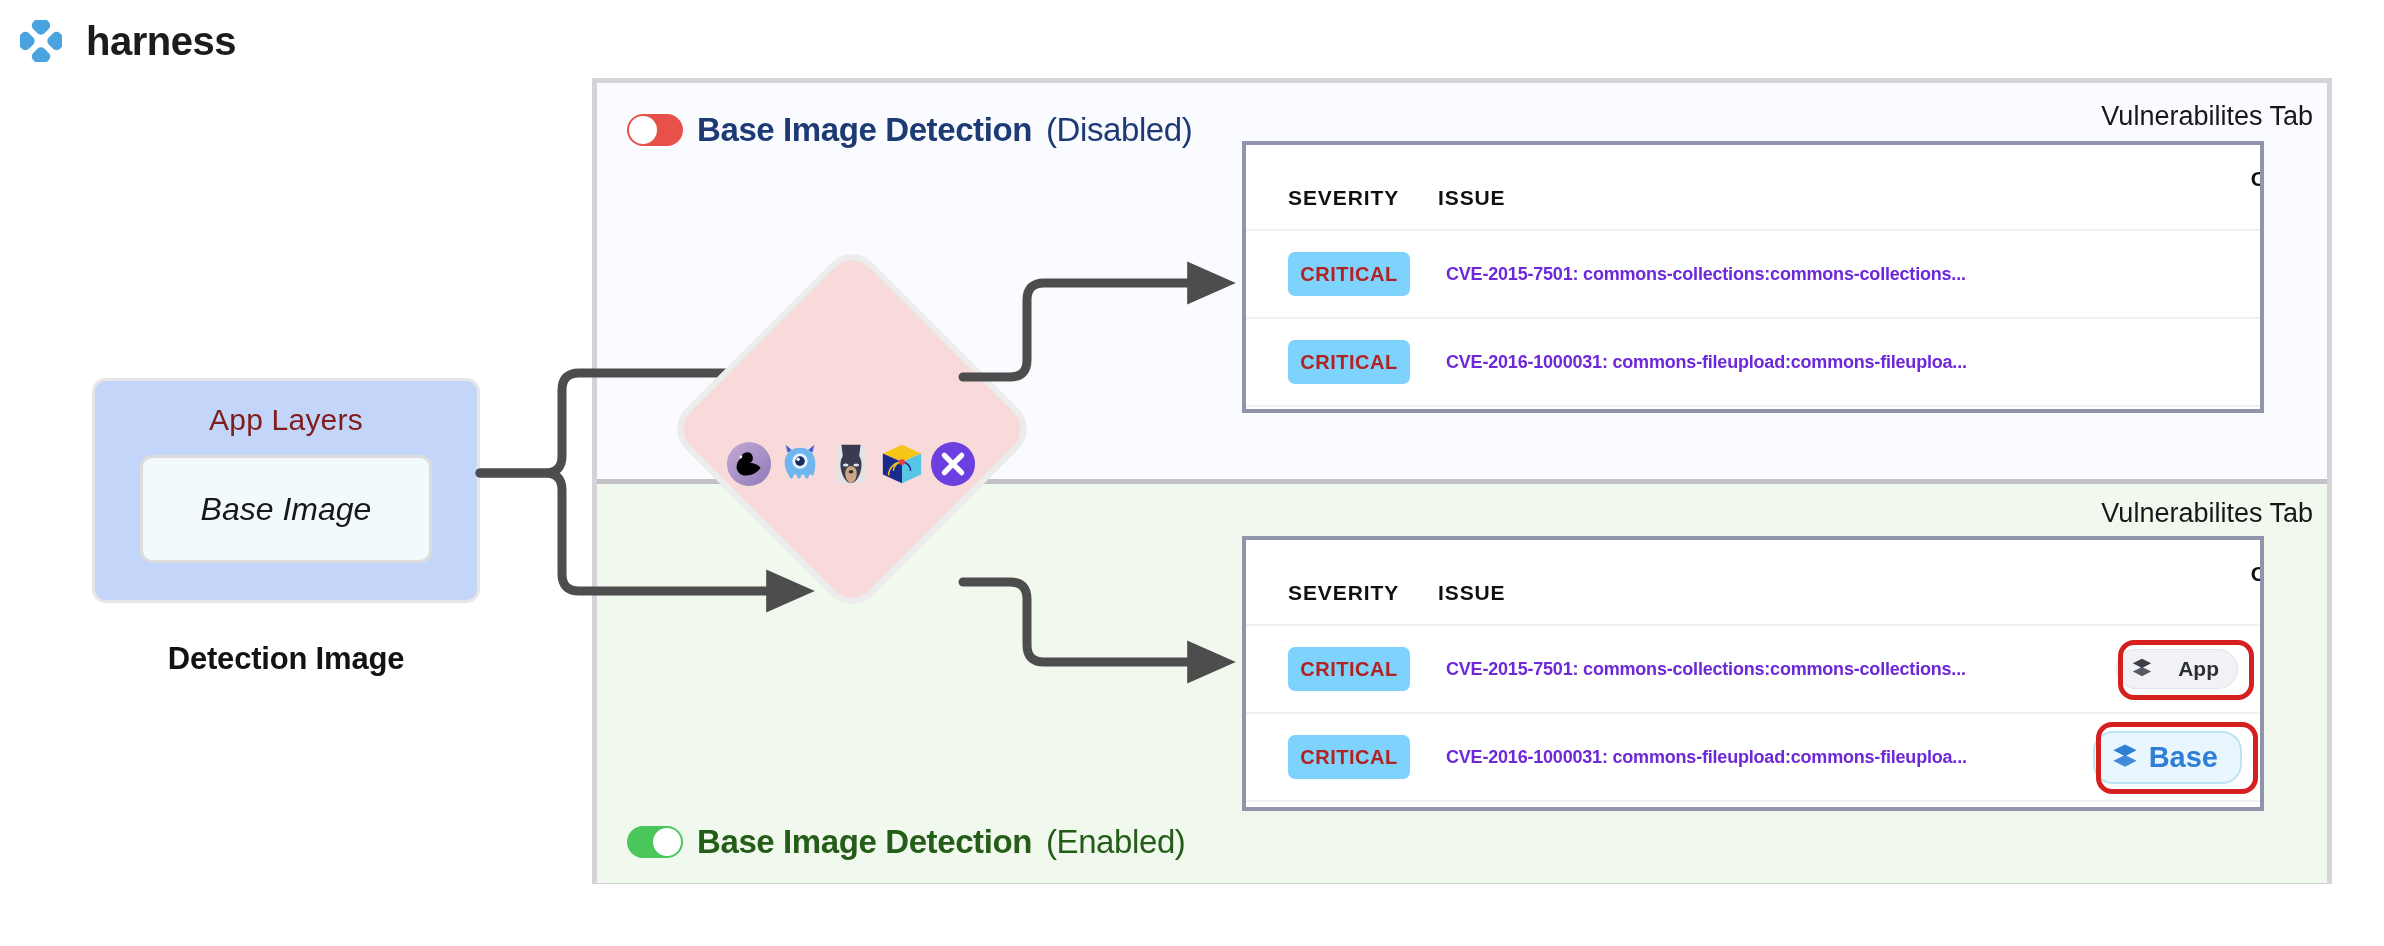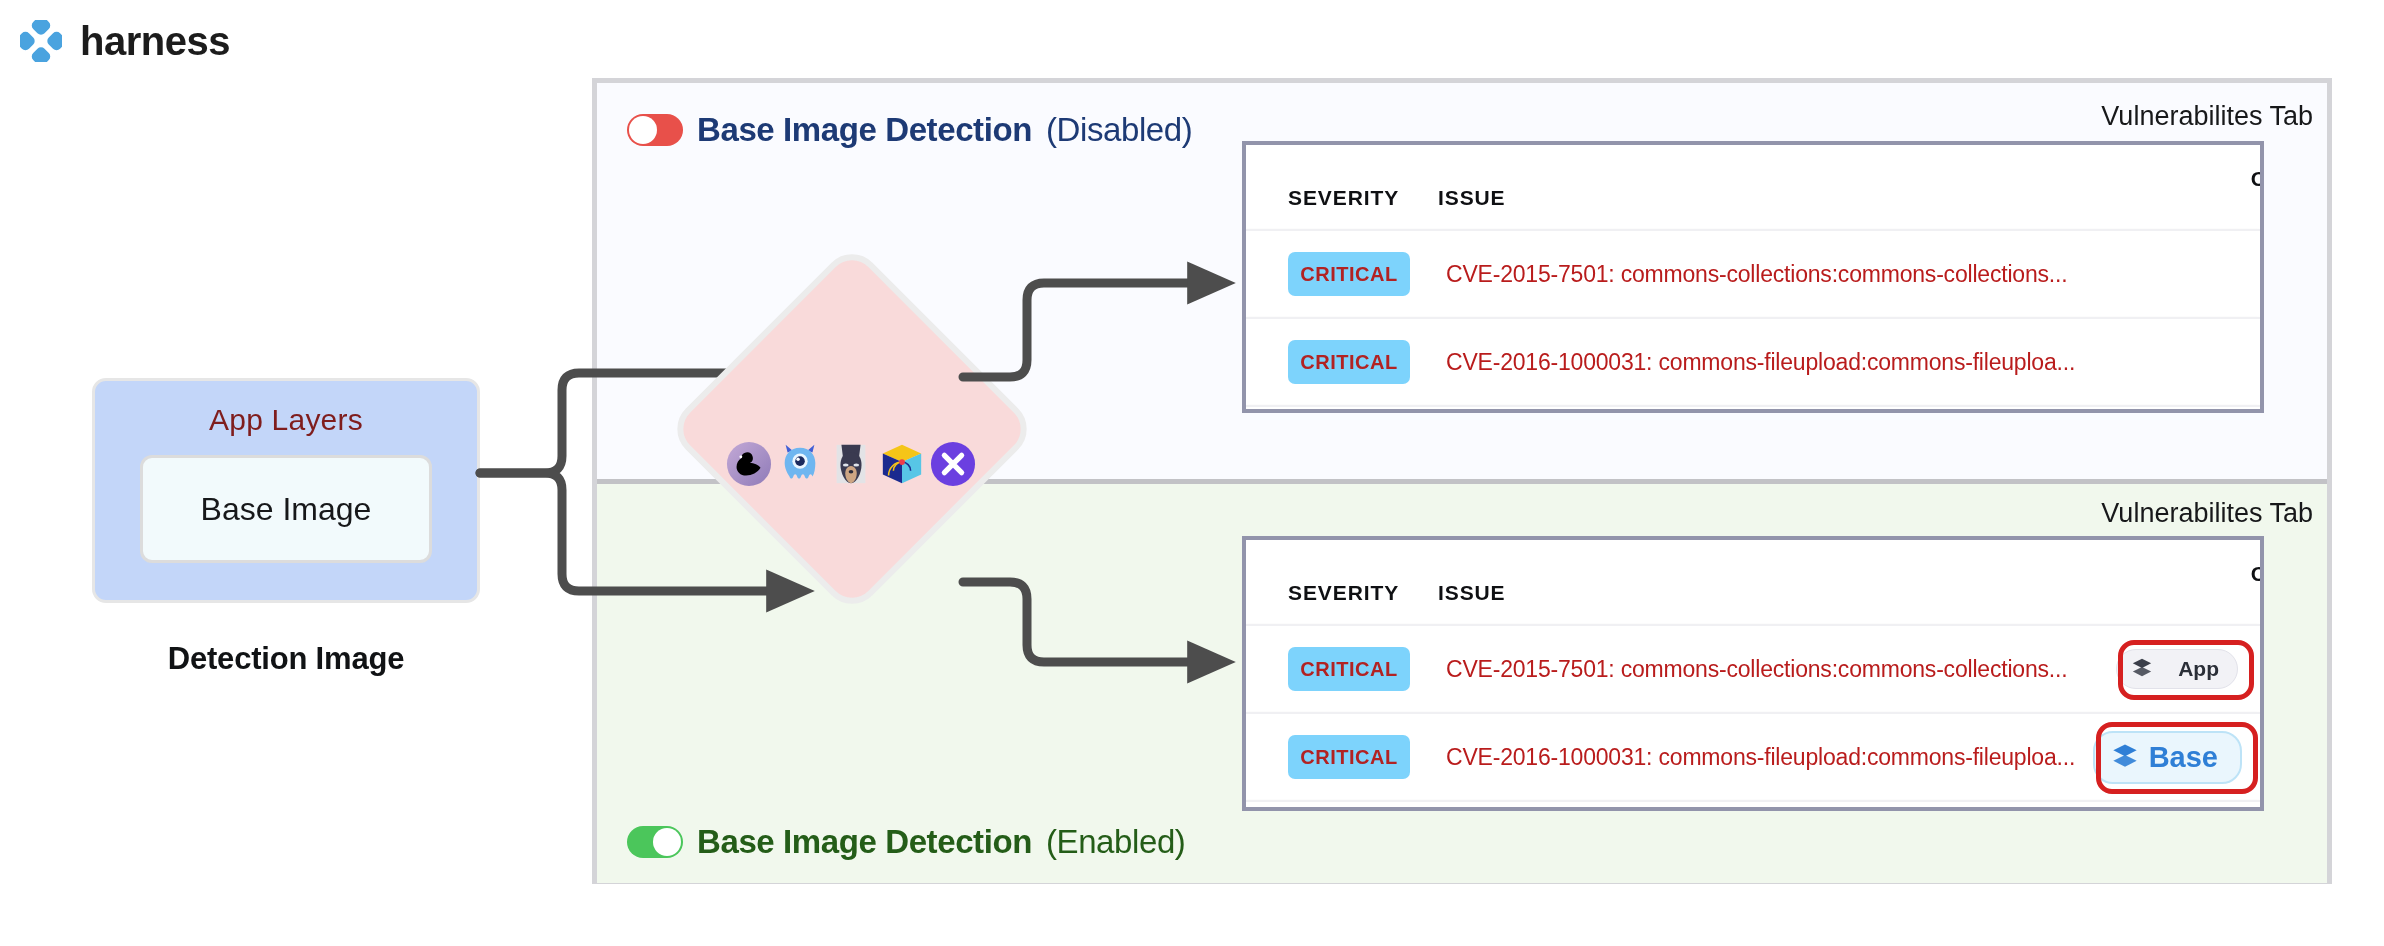--- a/index.html
+++ b/index.html
@@ -6,38 +6,38 @@
   * { box-sizing: border-box; margin: 0; padding: 0; }
   html, body {
     width: 2384px; height: 946px;
     background: #ffffff;
     font-family: "Liberation Sans", sans-serif;
     overflow: hidden;
   }
   #stage { position: relative; width: 2384px; height: 946px; background: #fff; }
 
   
-  .logo-wrap { position: absolute; left: 20px; top: 20px; display: flex; align-items: center; gap: 18px; }
+  .logo-wrap { position: absolute; left: 20px; top: 20px; display: flex; align-items: center; gap: 24px; }
   .logo-mark { width: 42px; height: 42px; }
   .logo-text { font-size: 40px; font-weight: 700; color: #1c1c1c; letter-spacing: -0.5px; line-height: 1; }
 
   
   .container-image-group { position: absolute; left: 92px; top: 378px; width: 388px; }
   .app-layers-box {
     width: 388px; height: 225px;
     background: #c3d6f9; border: 3px solid #e6e6e6; border-radius: 14px;
     display: flex; flex-direction: column; align-items: center; padding-top: 22px;
   }
   .app-layers-label { font-size: 30px; color: #7f1d1d; font-weight: 400; letter-spacing: .2px; }
   .base-image-box {
     margin-top: 18px; width: 292px; height: 108px;
     background: #f2fafc; border: 3px solid #dcdcdc; border-radius: 12px;
     display: flex; align-items: center; justify-content: center;
   }
-  .base-image-label { font-size: 32px; color: #17181a; font-weight: 400; }
+  .base-image-label { font-size: 32px; color: #17181a; font-weight: 400; font-style: italic; }
   .container-image-caption {
     margin-top: 38px; text-align: center; width: 388px;
     font-size: 31px; font-weight: 700; color: #111315; letter-spacing: -.2px;
   }
 
   
   .outer-panel {
     position: absolute; left: 592px; top: 78px;
     width: 1740px; height: 806px;
     border: 5px solid #d4d4d8; background: #fafbff; padding-left: 20px;
@@ -93,22 +93,23 @@
     box-shadow: 0 1px 3px rgba(0,0,0,.07);
   }
   .trow-partial { height: 40px; }
   .sev-badge {
     margin-left: 42px; width: 122px; height: 44px; border-radius: 7px;
     background: #7dd3fc; color: #b22222; font-size: 20px; font-weight: 700;
     display: flex; align-items: center; justify-content: center; letter-spacing: .5px;
     flex: 0 0 auto;
   }
   .issue-text {
-    margin-left: 36px; font-size: 23px; color: #b91c1c; white-space: nowrap;
+    margin-left: 36px; font-size: 18px; color: #6d28d9; white-space: nowrap;
     letter-spacing: -.2px;
+    font-weight: bold;
   }
 
   
   .layer-badge {
     position: absolute; display: flex; align-items: center; gap: 10px;
     border-radius: 20px; padding: 6px 18px 6px 14px;
   }
   .badge-app  { right: 22px; background: #f2f2f6; border: 1px solid #e2e2ea; }
   .badge-base { right: 18px; background: #eaf6fd; border: 2px solid #bde3f7; padding: 8px 22px 8px 16px; }
   .badge-app .badge-text  { font-size: 21px; color: #2b2f38; font-weight: 600; margin-left: 15px; }

